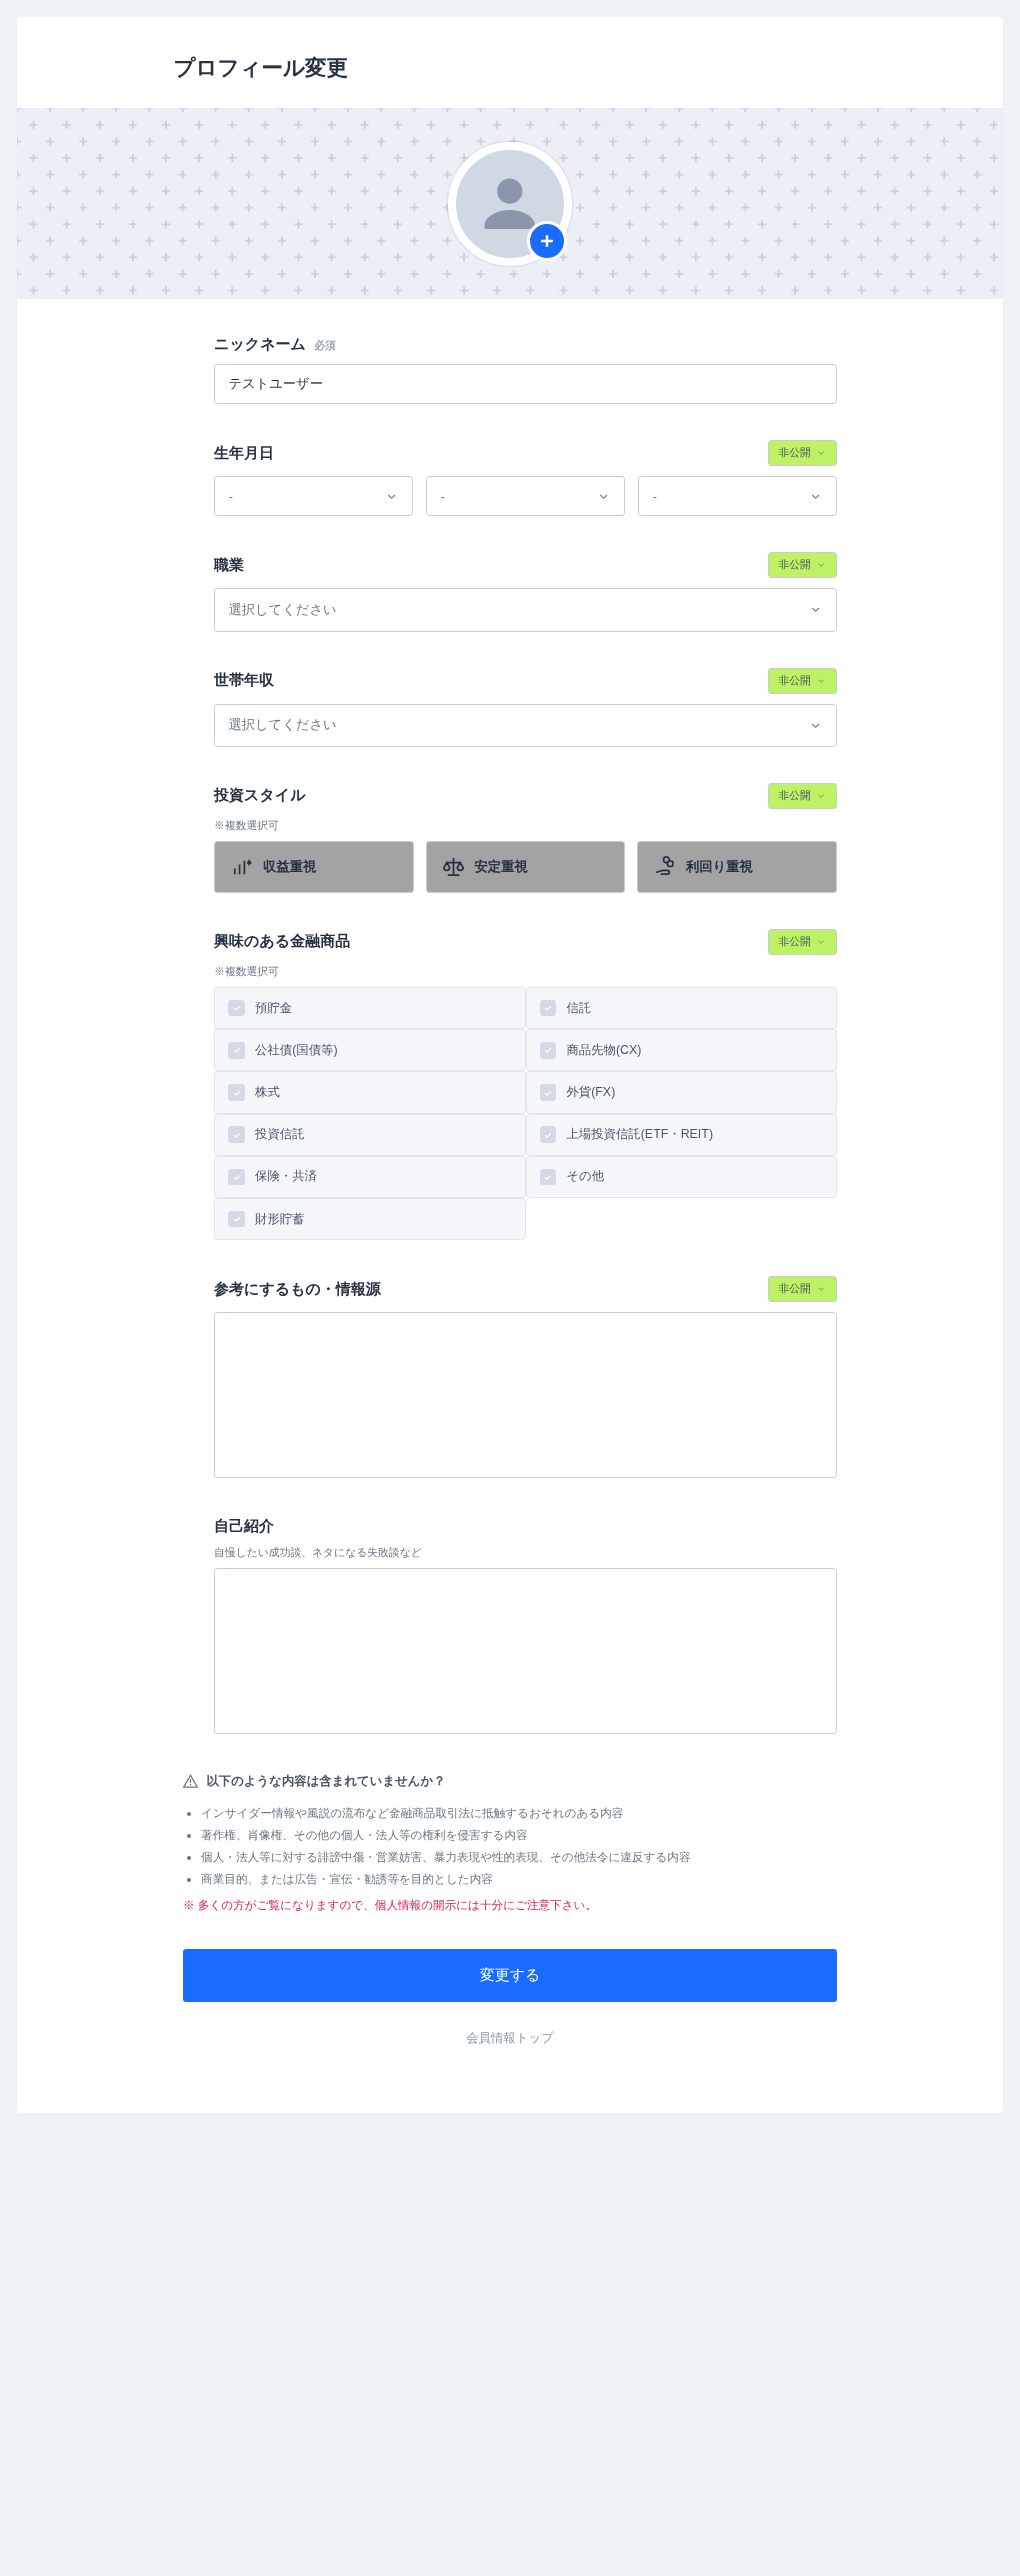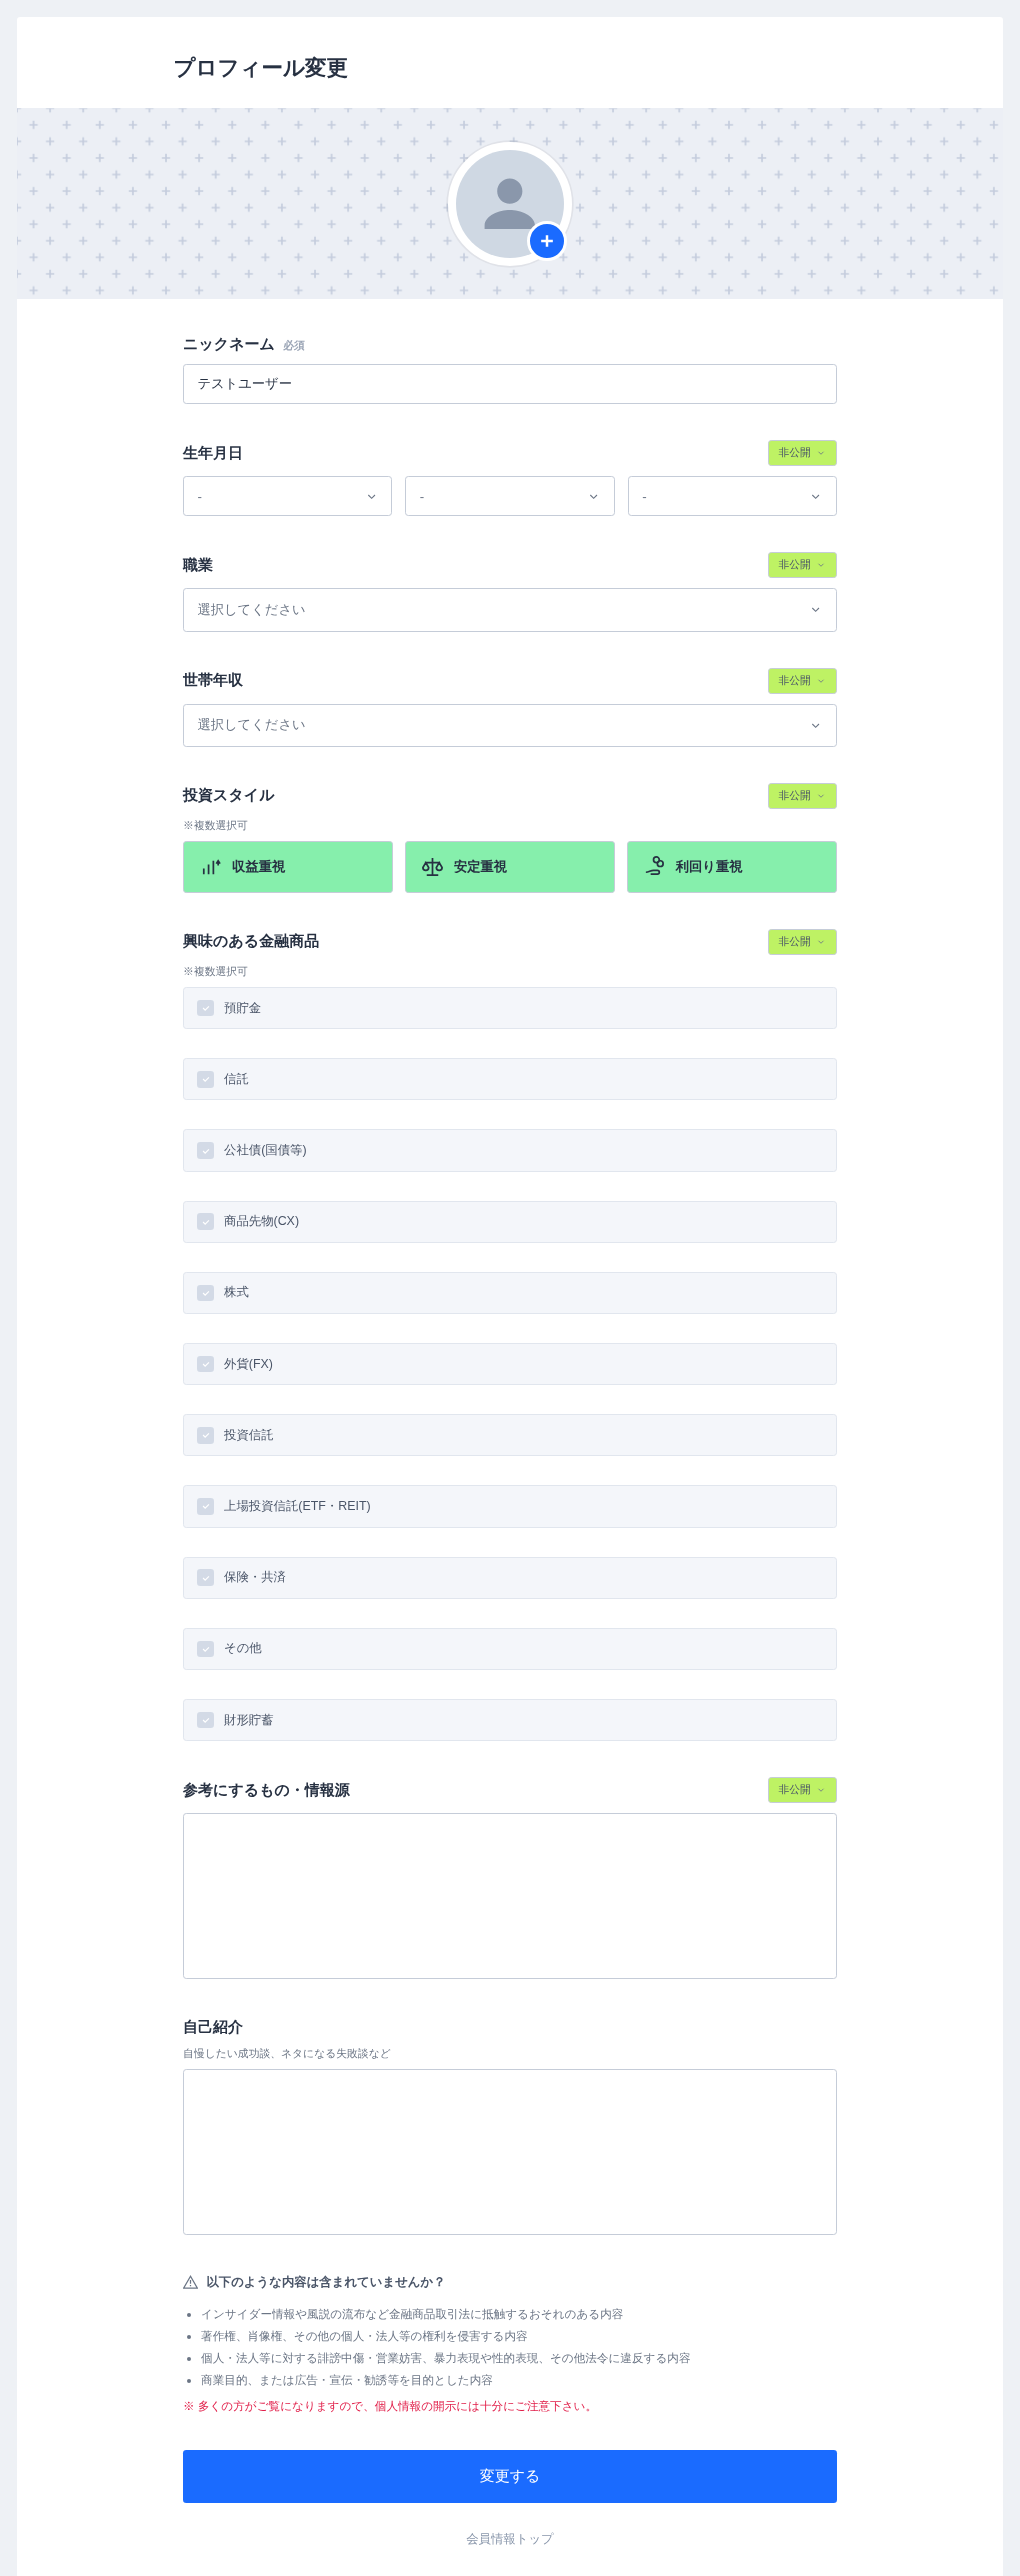--- a/index.html
+++ b/index.html
@@ -25,43 +25,43 @@
 .plus-pattern svg { width:100%; height:100%; }
 
 .avatar-wrap { position: absolute; left: 50%; top: 50%; transform: translate(-50%, -50%); }
 .avatar-circle { width: 124px; height: 124px; border-radius: 50%; background: #fff; border: 8.3px solid #fff; box-shadow: 0 0 0 1.7px rgba(0,0,0,0.05); display:flex; align-items:center; justify-content:center; position: relative; }
 .avatar-inner { width: 100%; height:100%; border-radius:50%; background:#cfd8e3; display:flex; align-items:center; justify-content:center; }
 .avatar-inner svg { width: 70%; height: 70%; fill: #8a97ab; }
 .avatar-add { position:absolute; right:-3.3px; bottom:-3.3px; width:40px; height:40px; border-radius:50%; background:#1a6bff; display:flex; align-items:center; justify-content:center; border:3.3px solid #fff; cursor:pointer; }
 .avatar-add svg{ width:20px; height:20px; stroke:#fff; stroke-width:3; }
 
 .form-area { max-width: 687px; margin: 0 auto; padding: 36px 16.6px 0; }
-.form-section { margin-bottom: 36px; }
+.form-section { margin-bottom: 36px; margin-left: 31px; }
 .section-header { display:flex; align-items:center; justify-content:space-between; margin-bottom: 10px; flex-wrap:wrap; gap:6.6px;}
 .section-label { font-size: 15px; font-weight: 700; color: #273142; display:flex; align-items:baseline; gap:8.3px;}
 .required-tag { font-size: 10.8px; font-weight: 700; color: #9aa4b5; }
 .sub-hint { font-size: 10.8px; color: #6b7585; margin-bottom:8.3px;}
 
 .privacy-toggle { display:inline-flex; align-items:center; gap:5px; border:0.8px solid #c5ccd8; border-radius:3.3px; padding:5px 10px; font-size:10.8px; color:#4a5568; cursor:pointer; background:#bef264;}
 .privacy-toggle svg{ width:10px; height:10px; stroke:#6b7585; stroke-width:2; fill:none;}
 
 .text-input, .select-box { width:100%; border:0.8px solid #c5ccd8; border-radius:3.3px; padding:11.6px 13.3px; font-size:13.3px; color:#273142; background:#fff; }
 .text-input::placeholder{ color:#9aa4b5;}
 .select-box { display:flex; align-items:center; justify-content:space-between; cursor:pointer; }
 .select-box .ph{ color:#6b7585;}
 .select-box svg{ width:13.3px; height:13.3px; stroke:#6b7585; stroke-width:2; fill:none;}
 
 .row-triple { display:grid; grid-template-columns:1fr 1fr 1fr; gap:13.3px; }
 
 .style-grid { display:grid; grid-template-columns:1fr 1fr 1fr; gap:11.6px; }
-.style-card { border:0.8px solid #c5ccd8; border-radius:3.3px; padding:13.3px 15px; display:flex; align-items:center; gap:10px; cursor:pointer; background:#86efac;}
+.style-card { border:0.8px solid #c5ccd8; border-radius:3.3px; padding:13.3px 15px; display:flex; align-items:center; gap:10px; cursor:pointer; background:#a3a3a3;}
 .style-card svg{ width:23px; height:23px; stroke:#273142; stroke-width:1.8; fill:none;}
 .style-card span{ font-size:13.3px; font-weight:600; color:#273142;}
 
-.product-grid { display:grid; grid-template-columns:1fr; gap:29px; }
+.product-grid { display:grid; grid-template-columns:1fr 1fr; gap:0; }
 .product-card { border:0.8px solid #e1e6ee; background:#f4f6fa; border-radius:3.3px; padding:11.6px 13.3px; display:flex; align-items:center; gap:10px; cursor:pointer;}
 .product-card .cb{ width:16.6px; height:16.6px; border-radius:3.3px; background:#d3dae6; display:flex; align-items:center; justify-content:center; flex-shrink:0;}
 .product-card .cb svg{ width:10px; height:10px; stroke:#fff; stroke-width:3; fill:none;}
 .product-card span{ font-size:12.4px; color:#4a5568;}
 
 textarea.text-input{ min-height:166px; resize:none; font-family:inherit;}
 
 .warning-block{ margin-top:33px;}
 .warning-head{ display:flex; align-items:center; gap:8.3px; font-weight:700; color:#4a5568; font-size:12.4px; margin-bottom:11.6px;}
 .warning-head svg{ width:15px; height:15px; stroke:#6b7585; fill:#6b7585;}

